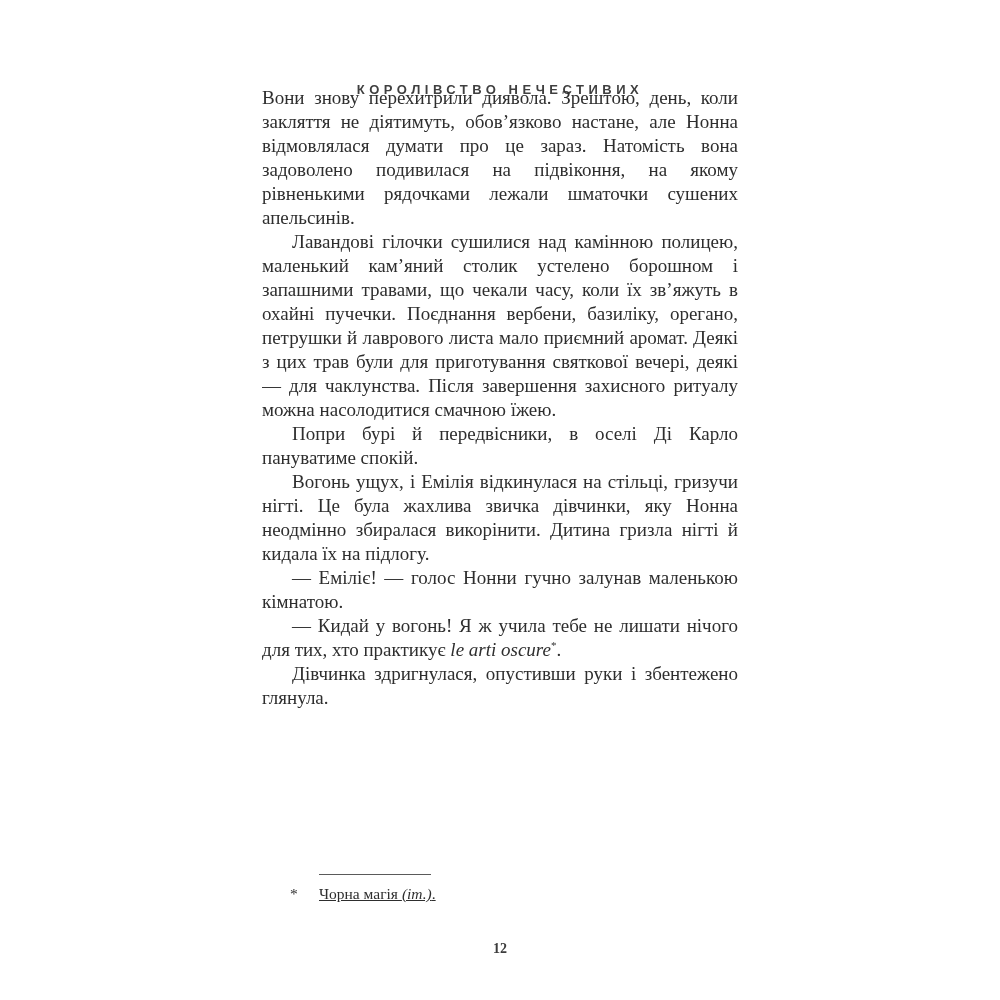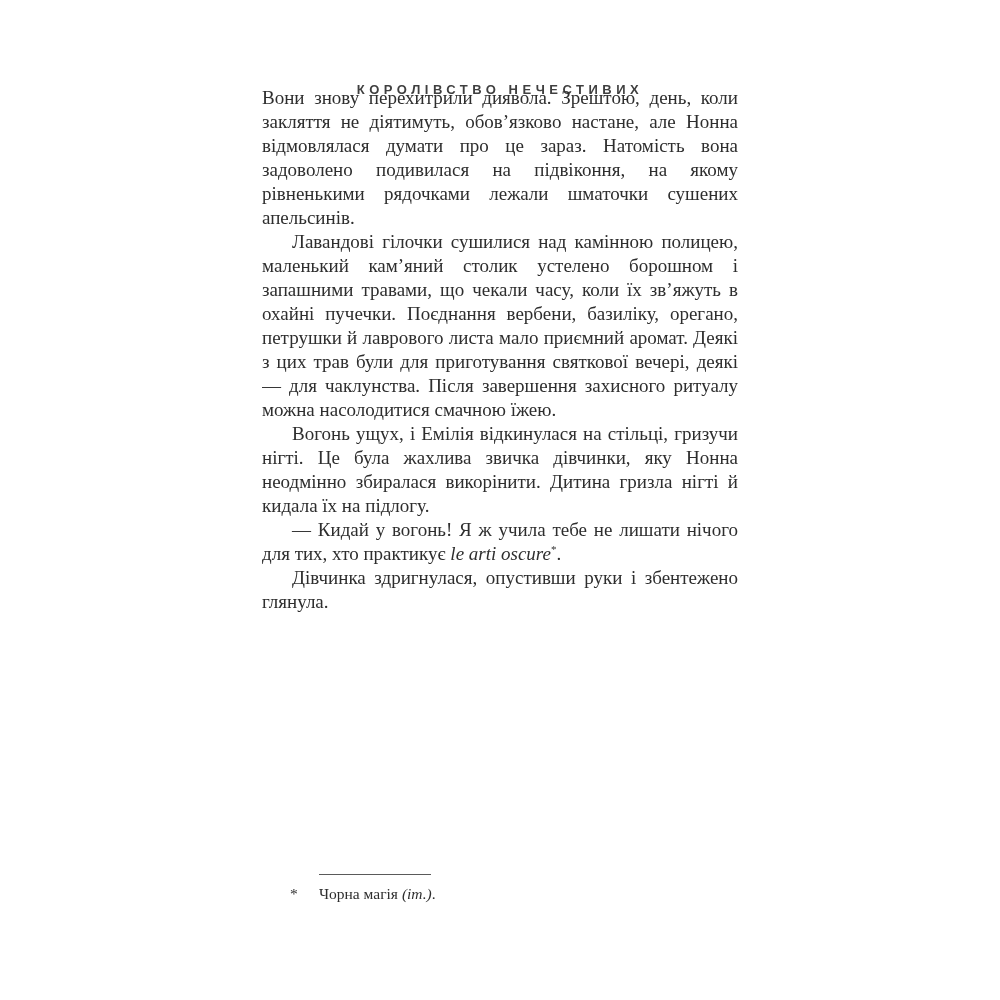--- a/index.html
+++ b/index.html
@@ -68,20 +68,21 @@
   }
   .footnote-rule {
     width: 112px;
     height: 1px;
     background: #5a5a5a;
     margin-left: 57px;
     margin-bottom: 9px;
   }
   .footnote-line {
     white-space: nowrap;
+    text-decoration: underline;
   }
   .fn-marker {
     display: inline-block;
     margin-left: 28px;
     width: 29px;
   }
   .page-number {
     position: absolute;
     top: 941px;
     left: 0;
@@ -95,28 +96,31 @@
 </head>
 <body>
 
 <div class="page">
 
   <div class="running-head">КОРОЛІВСТВО НЕЧЕСТИВИХ</div>
 
   <div class="text-block">
     <p class="no-indent">Вони знову перехитрили диявола. Зрештою, день, коли закляття не діятимуть, обов’язково настане, але Нонна відмовлялася думати про це зараз. Натомість вона задоволено подивилася на підвіконня, на якому рівненькими рядочками лежали шматочки сушених апельсинів.</p>
     <p>Лавандові гілочки сушилися над камінною полицею, маленький кам’яний столик устелено борошном і запашними травами, що чекали часу, коли їх зв’яжуть в охайні пучечки. Поєднання вербени, базиліку, орегано, петрушки й лаврового листа мало приємний аромат. Деякі з цих трав були для приготування святкової вечері, деякі — для чаклунства. Після завершення захисного ритуалу можна насолодитися смачною їжею.</p>
+    <p>Попри бурі й передвісники, в оселі Ді Карло пануватиме спокій.</p>
     <p>Вогонь ущух, і Емілія відкинулася на стільці, гризучи нігті. Це була жахлива звичка дівчинки, яку Нонна неодмінно збиралася викорінити. Дитина гризла нігті й кидала їх на підлогу.</p>
+    <p>— Еміліє! — голос Нонни гучно залунав маленькою кімнатою.</p>
     <p>
       <span>— Кидай у вогонь! Я ж учила тебе не лишати нічого для тих, хто практикує </span><span class="italic">le arti oscure</span><sup class="fn-ref">*</sup><span>.</span>
     </p>
     <p>Дівчинка здригнулася, опустивши руки і збентежено глянула.</p>
   </div>
 
   <div class="footnote">
     <div class="footnote-rule"></div>
     <div class="footnote-line">
       <span class="fn-marker">*</span><span>Чорна магія </span><span class="italic">(іт.)</span><span>.</span>
     </div>
   </div>
 
+  <div class="page-number">12</div>
 
 </div>
 
 </body></html>

